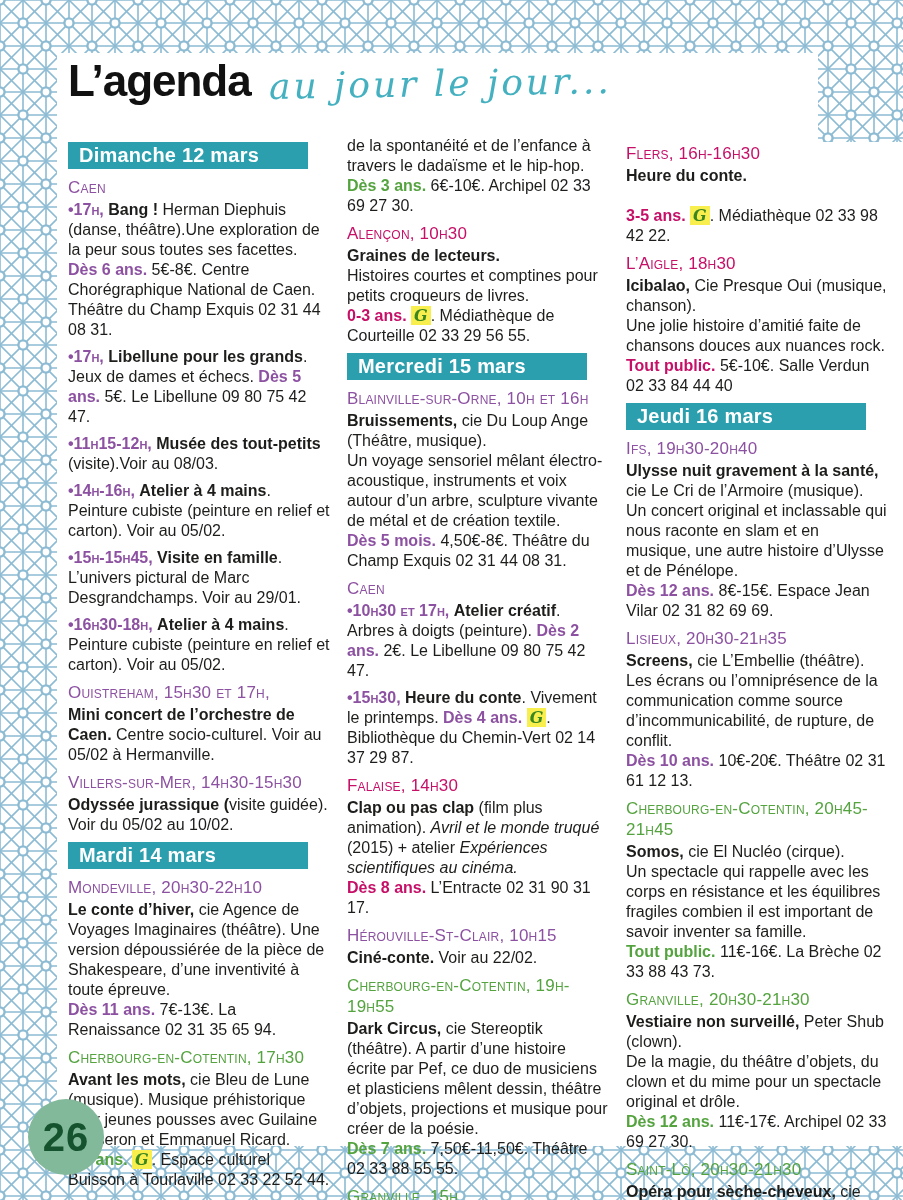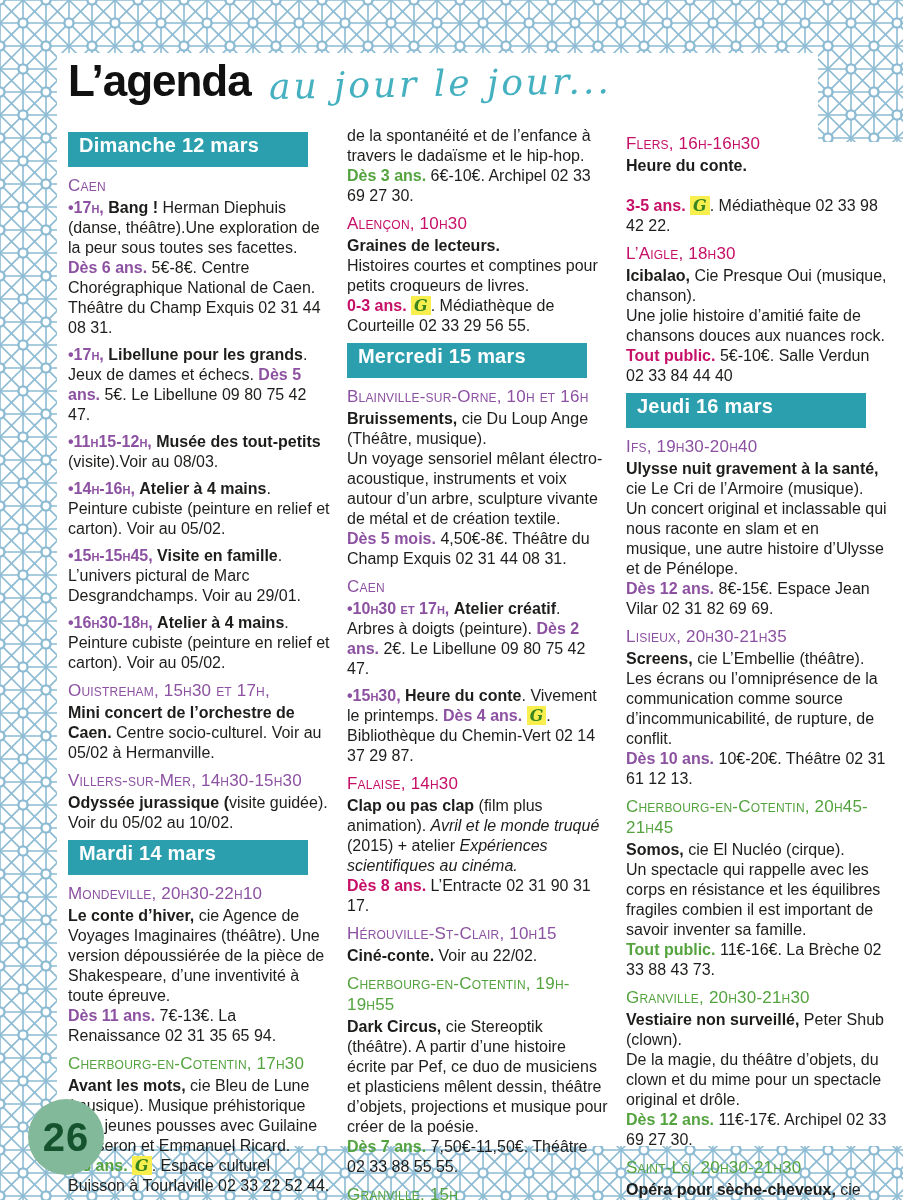--- a/index.html
+++ b/index.html
@@ -2,35 +2,35 @@
 <html><head>
 <meta charset="utf-8">
 <style>
   html,body{margin:0;padding:0;}
   body{
     width:903px;height:1200px;position:relative;background:#ffffff;
     font-family:"Liberation Sans",sans-serif;color:#1d1d1b;overflow:hidden;
   }
   #border-svg{position:absolute;left:0;top:0;z-index:0;}
   .content{position:absolute;left:68px;top:54px;right:14px;z-index:1;}
-  .title-row{white-space:nowrap;margin:2px 0 20px 0;}
+  .title-row{white-space:nowrap;margin:2px 0 30px 0;}
   .main-title{
     font-size:44px;font-weight:bold;letter-spacing:-1px;color:#111111;
     display:inline-block;vertical-align:baseline;
   }
   .script-title{
     font-size:36px;font-style:italic;color:#45b1c0;letter-spacing:3px;
     display:inline-block;margin-left:14px;transform:rotate(-1deg);
     font-family:"DejaVu Serif",cursive,serif;
   }
   .columns{display:flex;gap:17px;align-items:flex-start;}
   .col{width:262px;flex:0 0 262px;font-size:16px;line-height:20px;}
   .day-header{
     background:#2b9fad;color:#ffffff;font-weight:bold;font-size:20px;
-    padding:3px 6px 12px 11px;margin:6px 22px 8px 0;letter-spacing:.2px;
+    padding:3px 6px 4px 11px;margin:6px 22px 8px 0;letter-spacing:.2px;
   }
   .c-purple{--accent:#8c51a1;}
   .c-green{--accent:#54a33f;}
   .c-pink{--accent:#c60f67;}
   .city-header{
     color:var(--accent);font-weight:normal;font-size:17px;line-height:21px;
     font-variant:small-caps;margin:7px 0 2px 0;letter-spacing:.2px;
   }
   p.event{margin:0 0 7px 0;}
   .seg-bold{font-weight:bold;}

